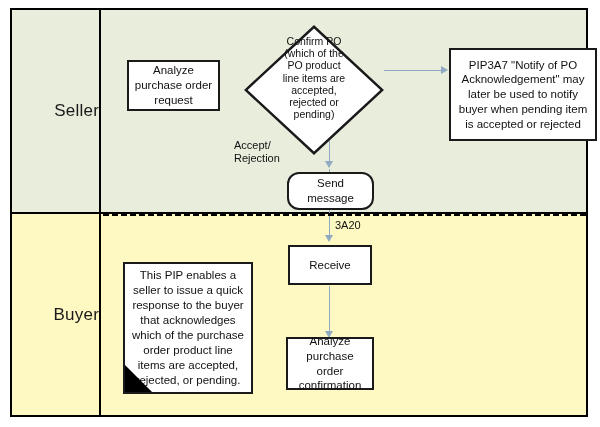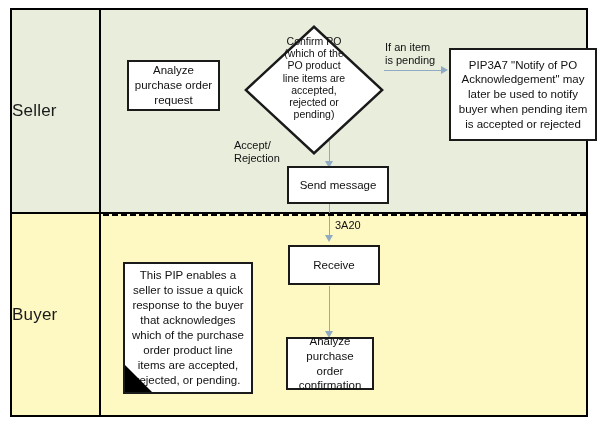--- a/index.html
+++ b/index.html
@@ -57,21 +57,21 @@
   .lane-label-col {
     position: absolute;
     left: 0;
     top: 0;
     width: 89px;
     height: 100%;
     border-right: 2px solid #000000;
     box-sizing: border-box;
     display: flex;
     align-items: center;
-    justify-content: flex-start;
+    justify-content: flex-end;
   }
   .lane-label {
     font-size: 17px;
     color: #1a1a1a;
     letter-spacing: 0.2px;
   }
 
   
   .lane-body {
     position: absolute;
@@ -102,22 +102,22 @@
     justify-content: center;
     text-align: center;
     font-size: 11.5px;
     line-height: 1.28;
     color: #111111;
     padding: 14px 4px;
   }
 
   #box-analyze-request { left: 115px; top: 50px;  width: 93px;  height: 51px; }
   #box-pip3a7         { left: 437px; top: 38px;  width: 148px; height: 93px; font-size: 11.5px; }
-  #box-send-message   { left: 275px; top: 156px; width: 102px;  height: 38px; }
-  #box-receive        { left: 276px; top: 235px; width: 92px;  height: 40px; }
+  #box-send-message   { left: 275px; top: 162px; width: 87px;  height: 38px; border-radius: 12px; }
+  #box-receive        { left: 276px; top: 235px; width: 84px;  height: 40px; }
   #box-analyze-confirm{ left: 274px; top: 327px; width: 88px;  height: 53px; }
 
   
   .diamond-wrap {
     position: absolute;
     left: 232px;
     top: 15px;
     width: 140px;
     height: 130px;
     text-decoration: underline;
@@ -282,19 +282,17 @@
 confirmation</div>
 
     <div id="note-box">
       <span>This PIP enables a seller to issue a quick response to the buyer that acknowledges which of the purchase order product line items are accepted, rejected, or pending.</span>
       <span class="note-corner"></span>
     </div>
 
     <div class="edge-label" id="label-accept-rejection" style="white-space: pre-line;">Accept/
 Rejection</div>
 
-    <div class="edge-label" id="label-if-pending" style="white-space: pre-line;">If an item
-is pending</div>
 
     <div class="edge-label" id="label-3a20">3A20</div>
 
   </div>
 </div>
 
 </body></html>

